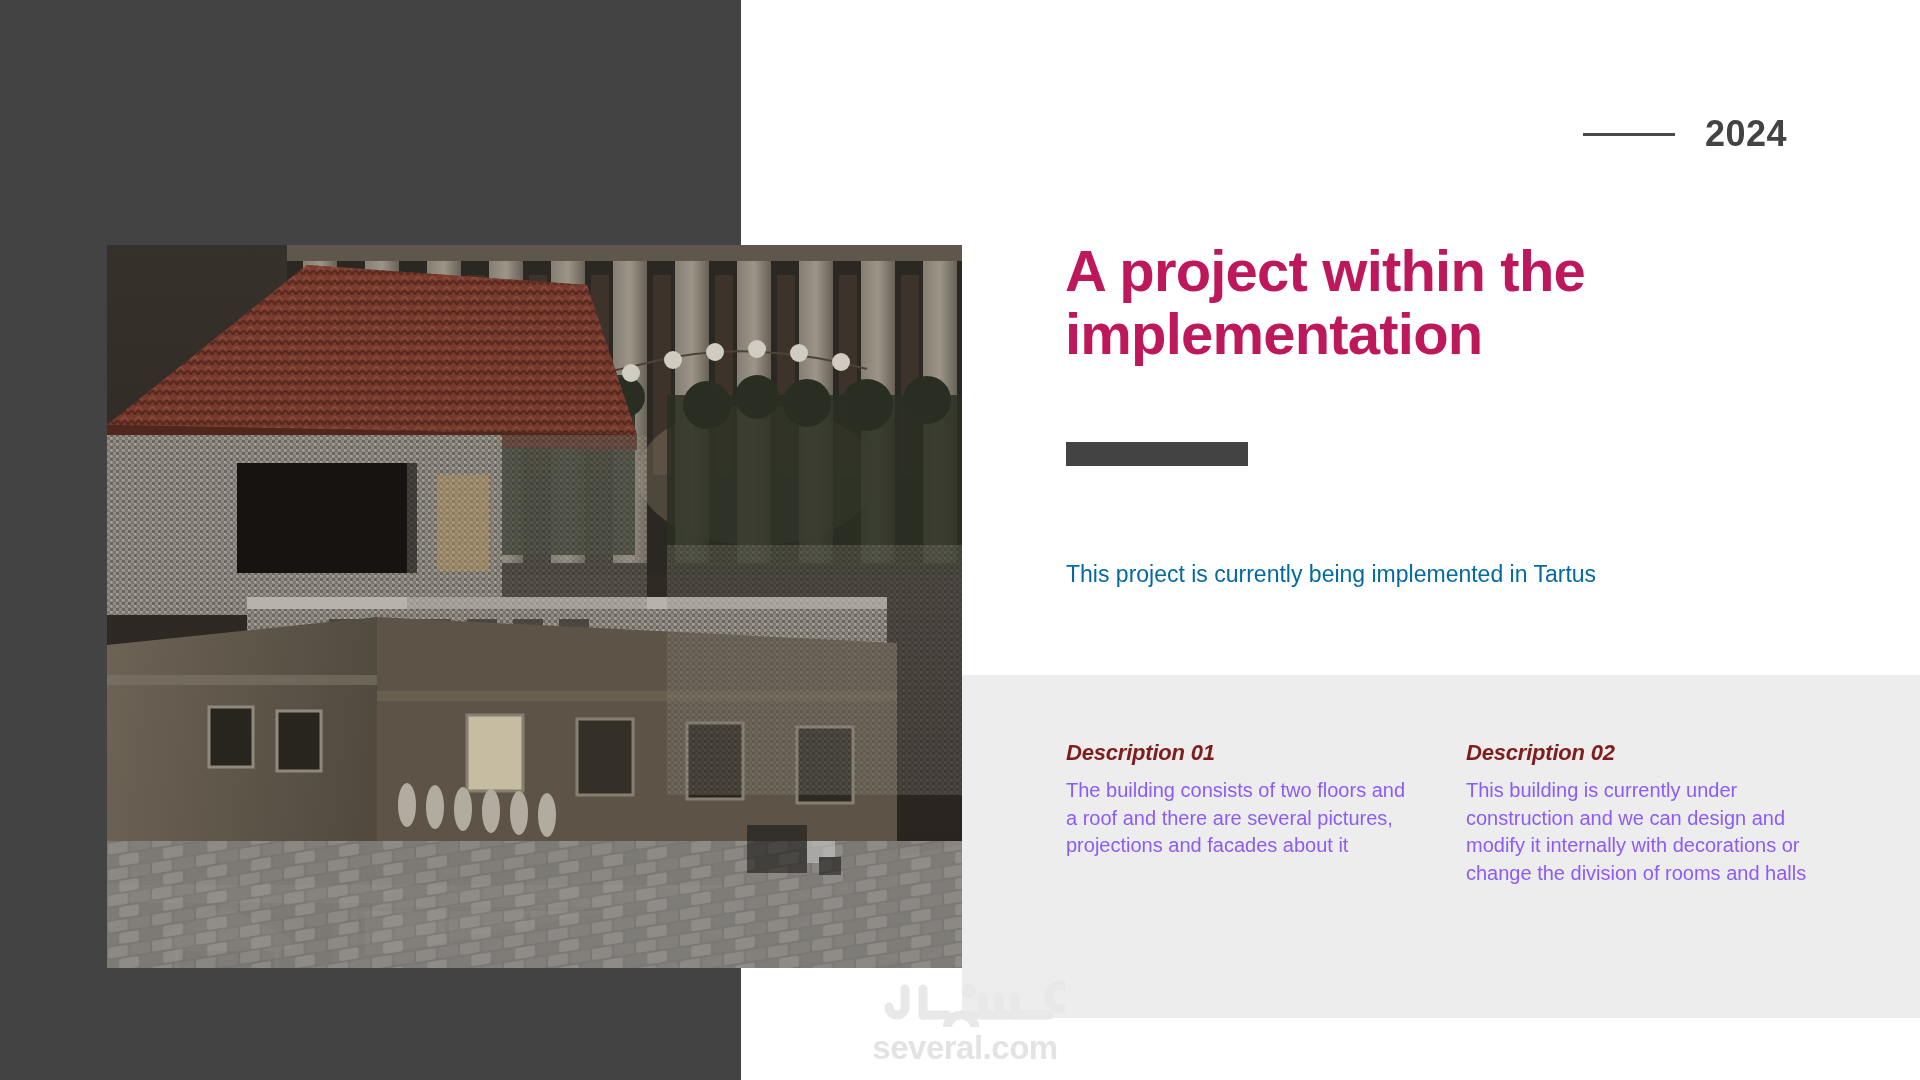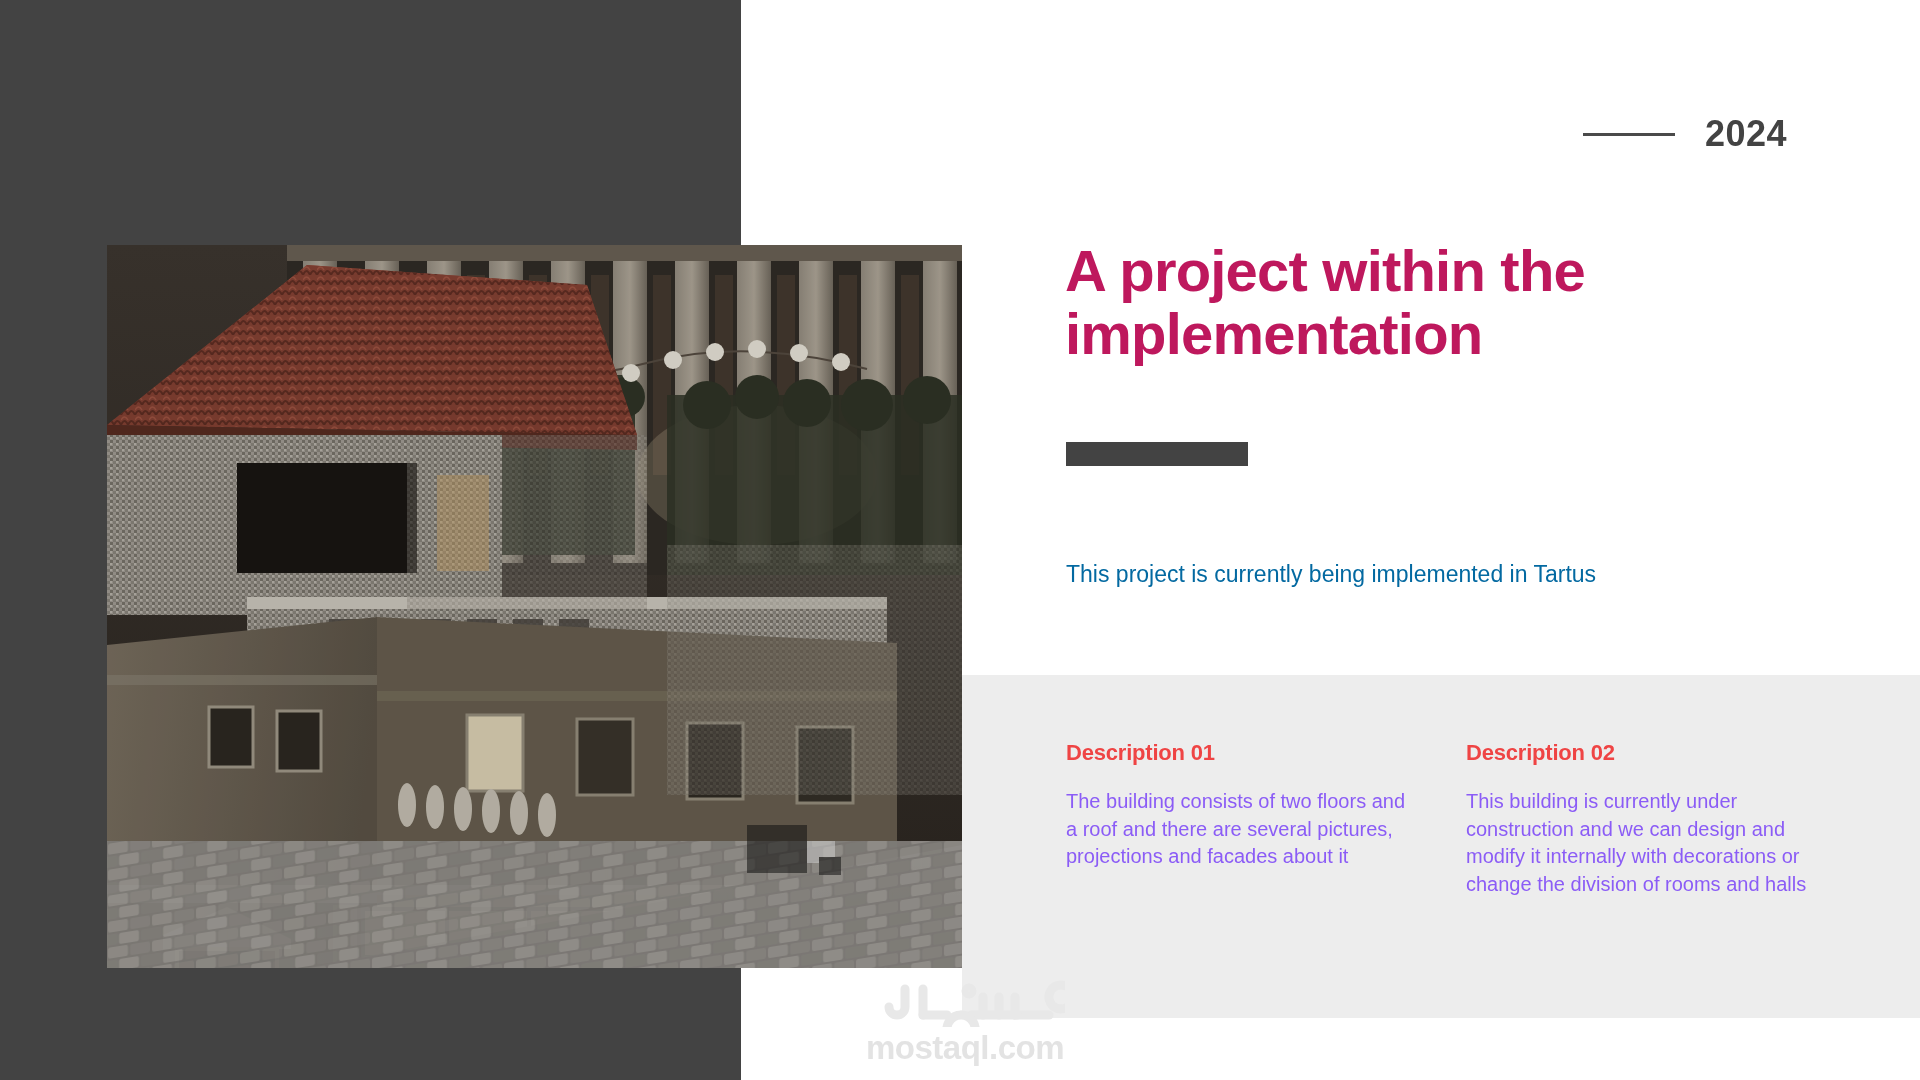--- a/index.html
+++ b/index.html
@@ -95,23 +95,24 @@
     position:absolute;
     top:740px;
     width:345px;
   }
   .desc-col-1 { left:1066px; }
   .desc-col-2 { left:1466px; }
 
   .desc-heading {
     font-size:22px;
     font-weight:bold;
-    color:#ef4444;
+    color:#7f1d1d;
     letter-spacing:-0.2px;
-    margin-bottom:22px;
+    margin-bottom:11px;
+    font-style:italic;
   }
   .desc-body {
     font-size:20px;
     line-height:1.38;
     color:#8b5cf6;
   }
 
   
   .watermark {
     position:absolute;
@@ -383,16 +384,16 @@
           <path d="M150 40 L150 22 M134 40 L134 22 M118 40 L118 22"></path>
           <path d="M152 40 L106 40"></path>
           <circle cx="104" cy="16" r="4" stroke-width="7"></circle>
           <path d="M96 40 a14 14 0 1 0 0.1 0"></path>
           <path d="M82 40 L58 40"></path>
           <path d="M58 40 L58 14"></path>
           <path d="M40 14 L40 32 a8 8 0 0 1 -8 8 a8 8 0 0 1 -8 -8"></path>
         </g>
       </svg>
     </div>
-    <div class="watermark-text">mostaql.com</div>
+    <div class="watermark-text">several.com</div>
   </div>
 
 </div>
 
 </body></html>

